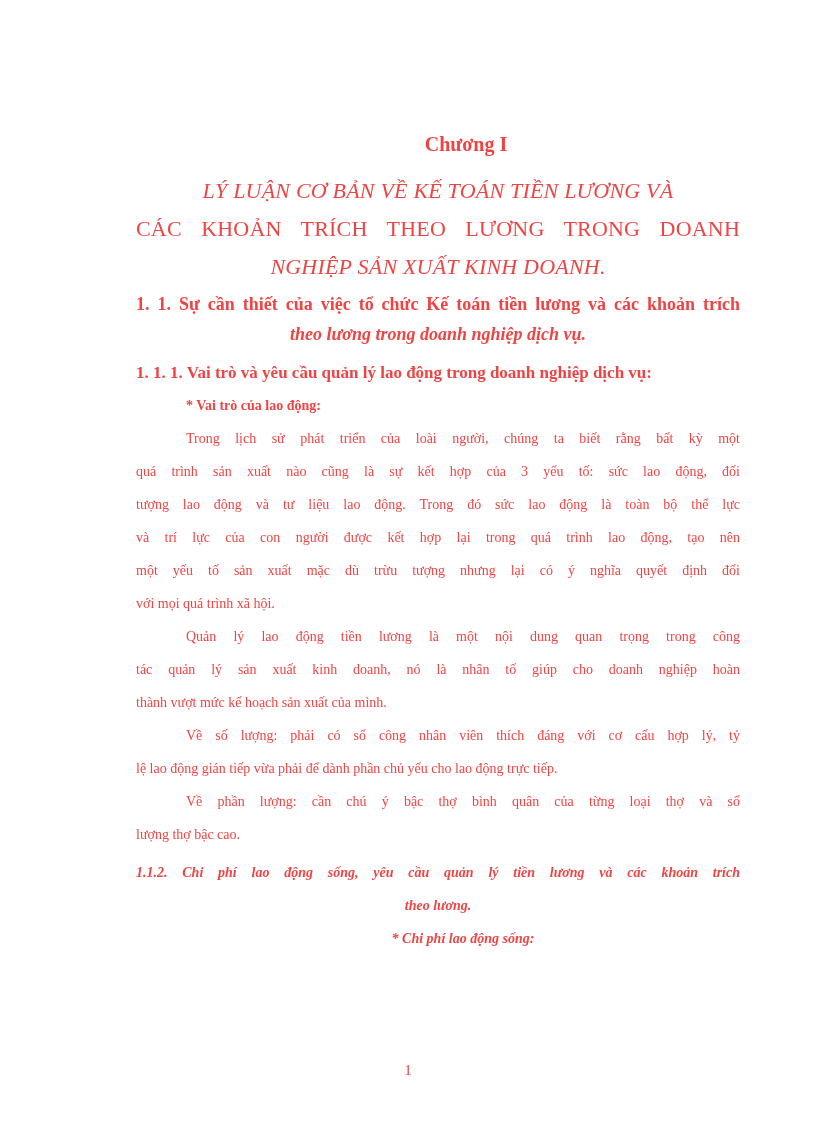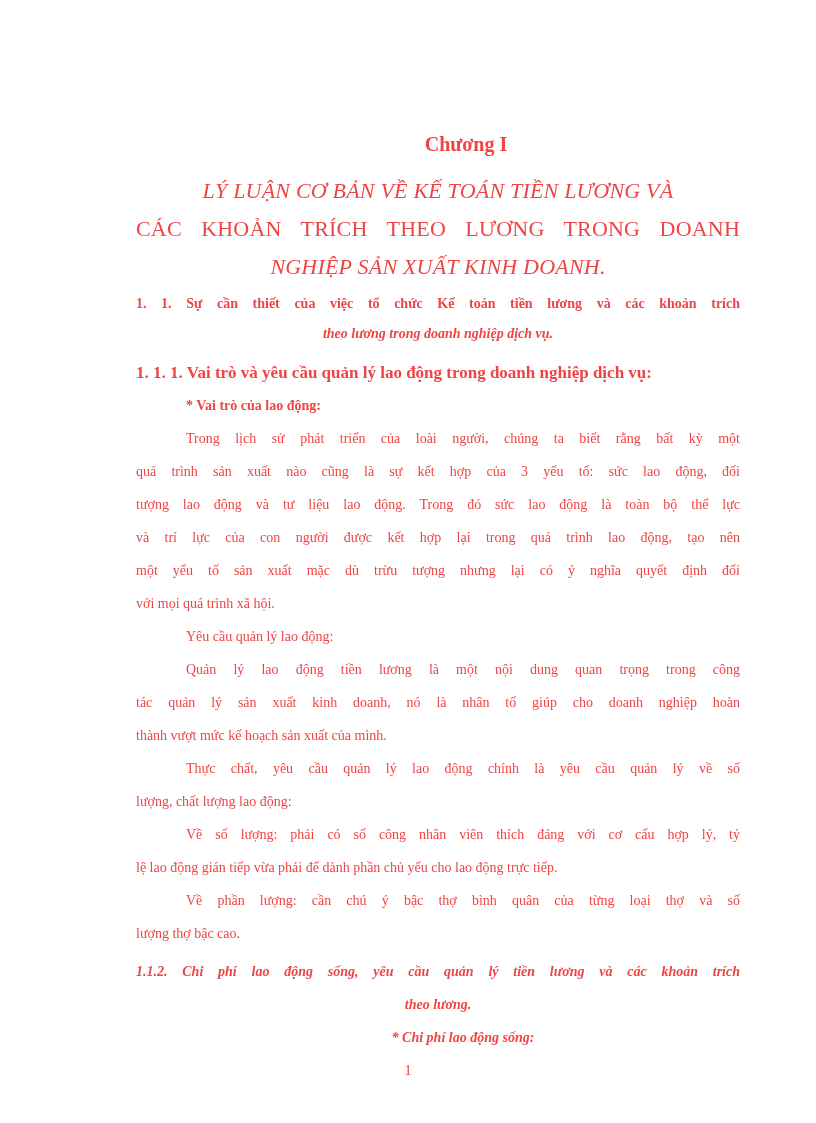--- a/index.html
+++ b/index.html
@@ -25,21 +25,21 @@
     line-height: 28px;
     text-indent: 56px;
   }
   .main-title { margin-top: 14px; }
   .tl {
     font-size: 22px;
     line-height: 38px;
     letter-spacing: 0.2px;
   }
   .h11 { margin-top: 3px; font-weight: bold; }
-  .h11 .hl { font-size: 14px; line-height: 30px; }
+  .h11 .hl { font-size: 18px; line-height: 30px; }
   .h111 {
     margin-top: 7px;
     font-weight: bold;
     font-size: 17px;
     line-height: 33px;
   }
   .bl { font-size: 14px; line-height: 33px; }
   .c { text-align: center; font-style: italic; }
   .j { text-align: justify; text-align-last: justify; }
   .first { text-indent: 50px; }
@@ -81,32 +81,27 @@
 
     <div>
       <div class="bl j first">Trong lịch sử phát triển của loài người, chúng ta biết rằng bất kỳ một</div>
       <div class="bl j">quá trình sản xuất nào cũng là sự kết hợp của 3 yếu tố: sức lao động, đối</div>
       <div class="bl j">tượng lao động và tư liệu lao động. Trong đó sức lao động là toàn bộ thể lực</div>
       <div class="bl j">và trí lực của con người được kết hợp lại trong quá trình lao động, tạo nên</div>
       <div class="bl j">một yếu tố sản xuất mặc dù trừu tượng nhưng lại có ý nghĩa quyết định đối</div>
       <div class="bl">với mọi quá trình xã hội.</div>
     </div>
 
-    <div class="bl first">Yêu cầu quản lý lao động:</div>
 
     <div>
       <div class="bl j first">Quản lý lao động tiền lương là một nội dung quan trọng trong công</div>
       <div class="bl j">tác quản lý sản xuất kinh doanh, nó là nhân tố giúp cho doanh nghiệp hoàn</div>
       <div class="bl">thành vượt mức kế hoạch sản xuất của mình.</div>
     </div>
 
-    <div>
-      <div class="bl j first">Thực chất, yêu cầu quản lý lao động chính là yêu cầu quản lý về số</div>
-      <div class="bl">lượng, chất lượng lao động:</div>
-    </div>
 
     <div>
       <div class="bl j first">Về số lượng: phải có số công nhân viên thích đáng với cơ cấu hợp lý, tỷ</div>
       <div class="bl">lệ lao động gián tiếp vừa phải để dành phần chủ yếu cho lao động trực tiếp.</div>
     </div>
 
     <div>
       <div class="bl j first">Về phần lượng: cần chú ý bậc thợ bình quân của từng loại thợ và số</div>
       <div class="bl">lượng thợ bậc cao.</div>
     </div>

